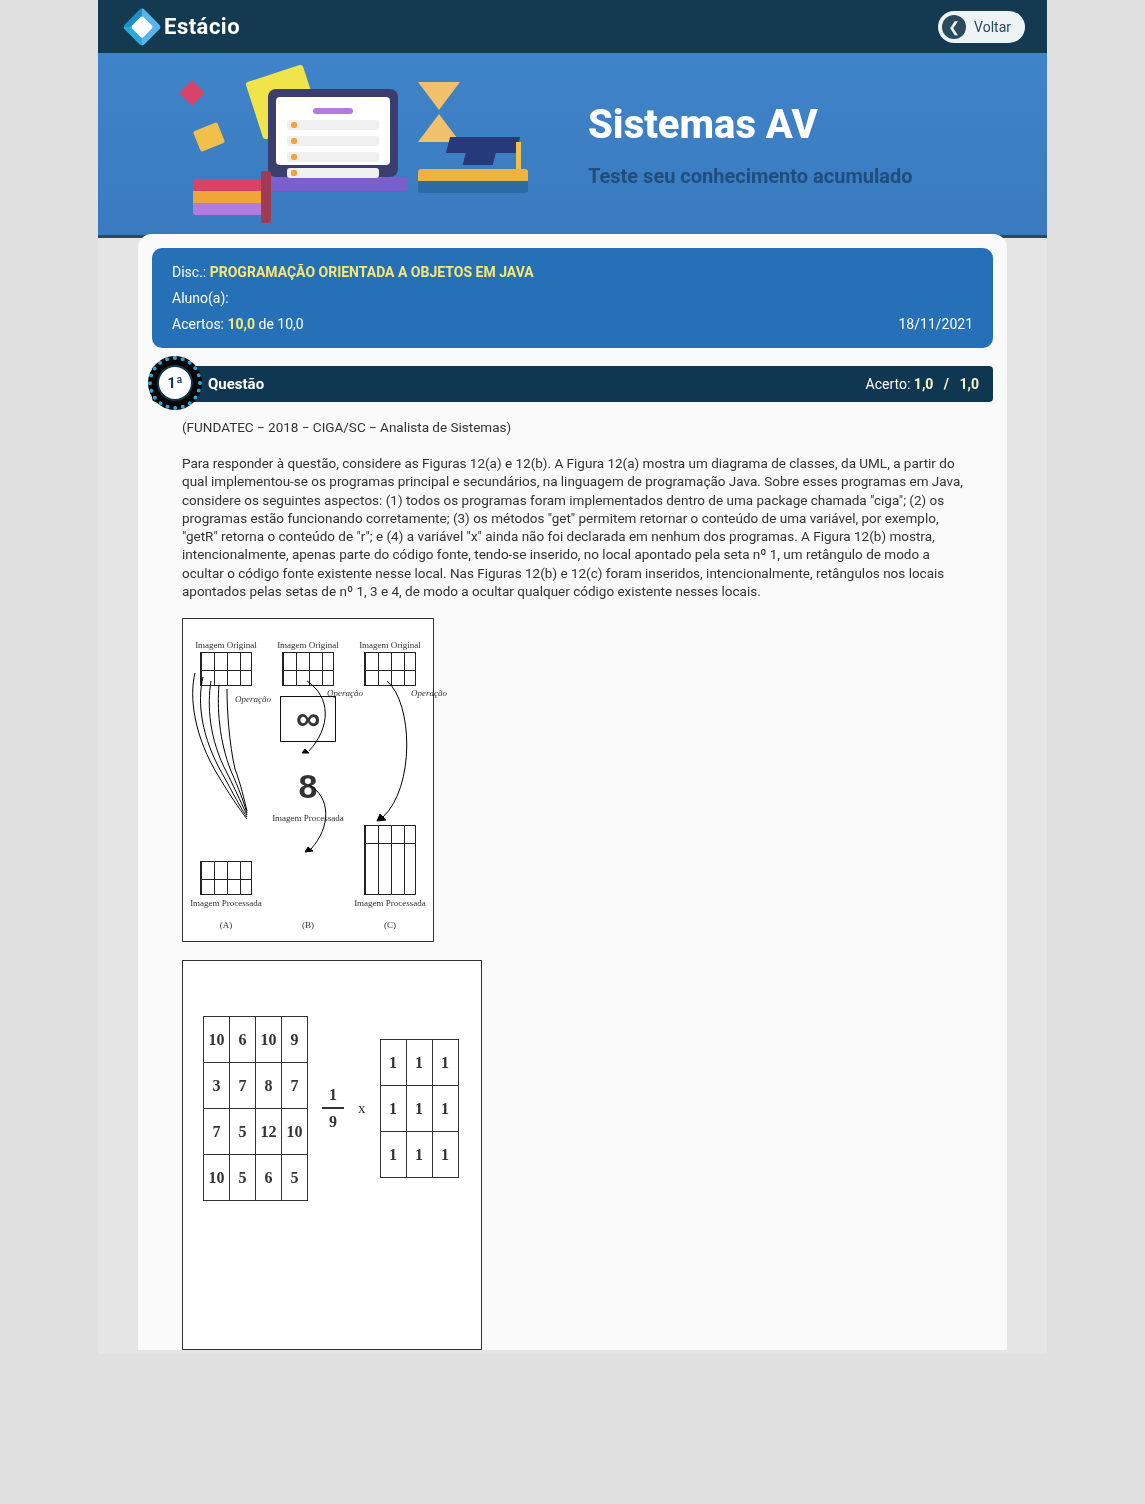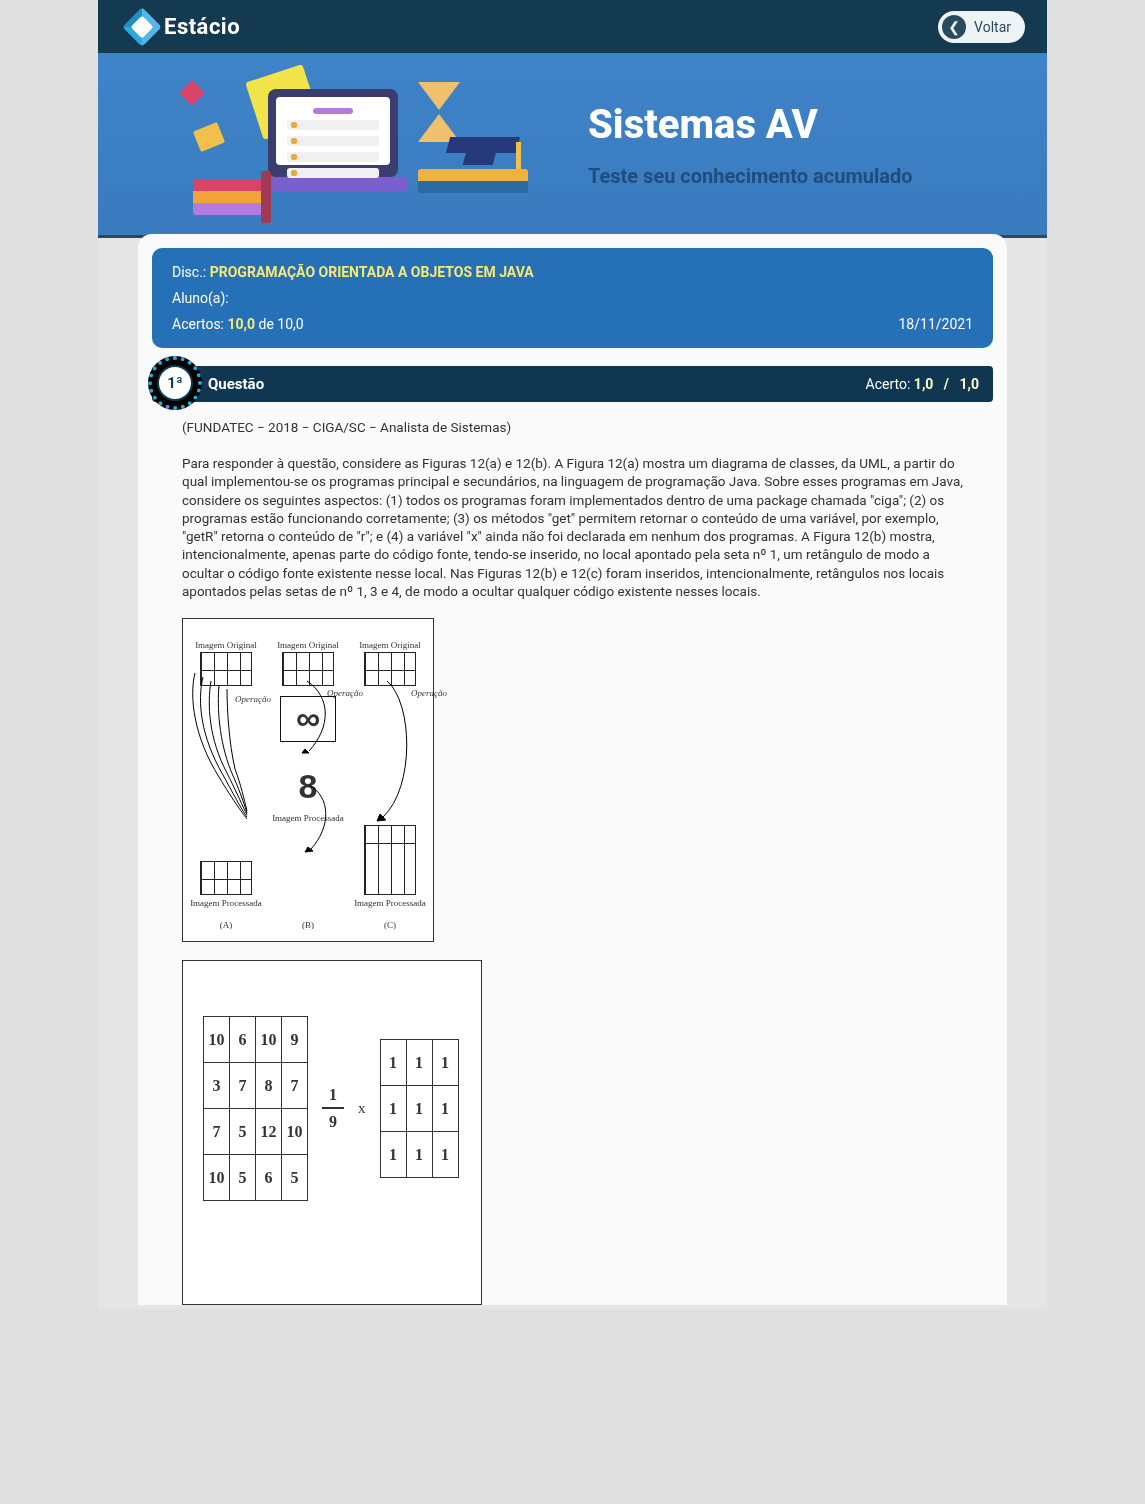--- a/index.html
+++ b/index.html
@@ -204,21 +204,21 @@
   .fig2 { width: 300px; padding: 55px 10px 0 10px; }
   .fig2-inner{ display:flex; align-items:center; gap:14px; justify-content:flex-start; padding-left:10px;}
   table.matrix{ border-collapse:collapse; font-family:"Times New Roman",serif; font-weight:700; font-size:16px;}
   table.matrix td{ border:1px solid #333; width:26px; height:46px; text-align:center; vertical-align:middle; padding:0 2px;}
   .frac{ display:inline-flex; flex-direction:column; align-items:center; font-family:"Times New Roman",serif; font-size:16px; font-weight:700;}
   .frac .num{ padding-bottom:2px;}
   .frac .line{ width:22px; border-top:2px solid #333;}
   .frac .den{ padding-top:2px;}
   .xop{ font-family:"Times New Roman",serif; font-size:15px;}
   
-  .fig2 { height: 345px; overflow:hidden;}
+  .fig2 { height: 390px; overflow:hidden;}
 </style>
 </head>
 <body>
 
 <div class="page">
 
   <div class="topbar">
     <div class="logo">
       <div class="logo-mark"></div>
       <span class="logo-text">Estácio</span>

